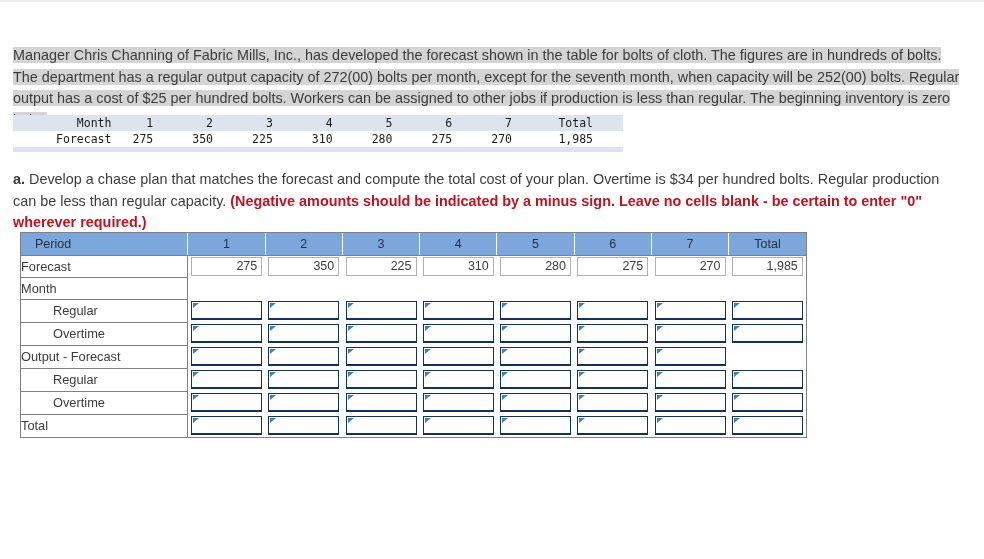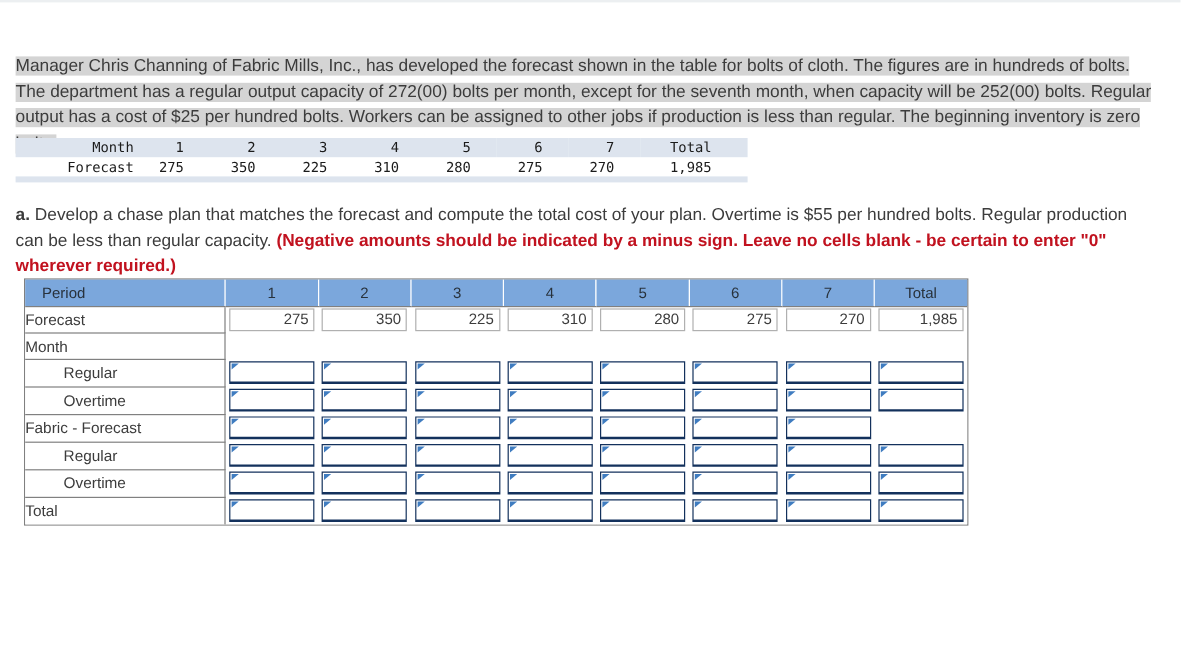--- a/index.html
+++ b/index.html
@@ -211,21 +211,21 @@
         <td class="c">270</td>
         <td class="ctot">1,985</td>
       </tr>
       <tr class="spacer">
         <td colspan="9"></td>
       </tr>
     </tbody>
   </table>
 
   <div class="prompt">
-    <b>a.</b><span> Develop a chase plan that matches the forecast and compute the total cost of your plan. Overtime is $55 per hundred bolts. Regular production can be less than regular capacity. </span><span class="red">(Negative amounts should be indicated by a minus sign. Leave no cells blank - be certain to enter "0" wherever required.)</span>
+    <b>a.</b><span> Develop a chase plan that matches the forecast and compute the total cost of your plan. Overtime is $34 per hundred bolts. Regular production can be less than regular capacity. </span><span class="red">(Negative amounts should be indicated by a minus sign. Leave no cells blank - be certain to enter "0" wherever required.)</span>
   </div>
 
   <div class="answer-wrap">
     <table class="agrid">
       <colgroup>
         <col class="clabel">
           <col class="cnum">
           <col class="cnum">
           <col class="cnum">
           <col class="cnum">
@@ -366,21 +366,21 @@
                 <input type="text" style="">
               </div>
             </td>
             <td class="datacell">
               <div class="ansbox">
                 <input type="text" style="">
               </div>
             </td>
           </tr>
           <tr>
-            <td class="labcell">Fabric - Forecast</td>
+            <td class="labcell">Output - Forecast</td>
             <td class="datacell">
               <div class="ansbox">
                 <input type="text" style="">
               </div>
             </td>
             <td class="datacell">
               <div class="ansbox">
                 <input type="text" style="">
               </div>
             </td>

